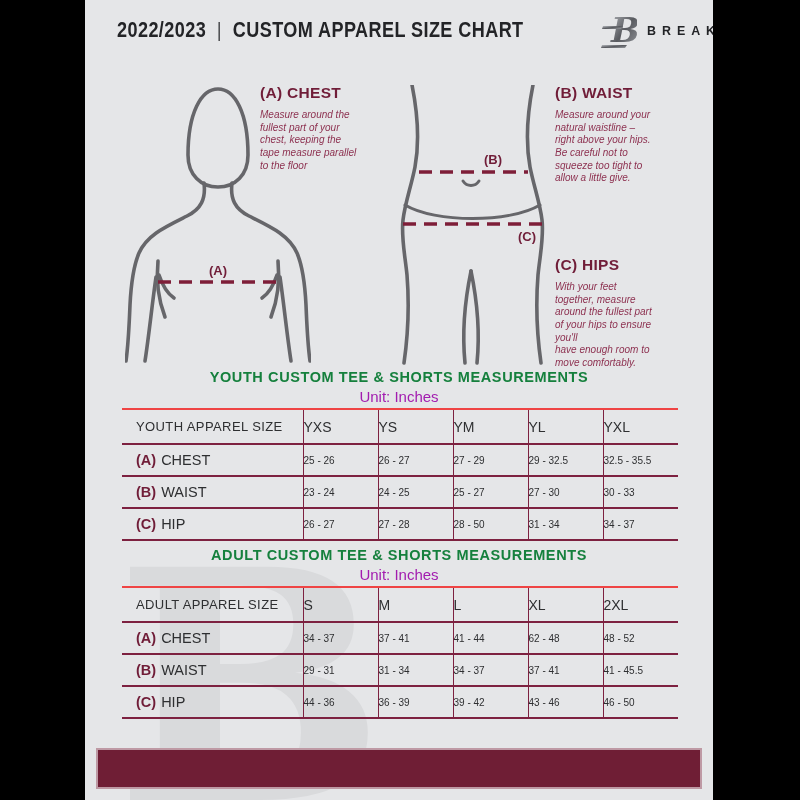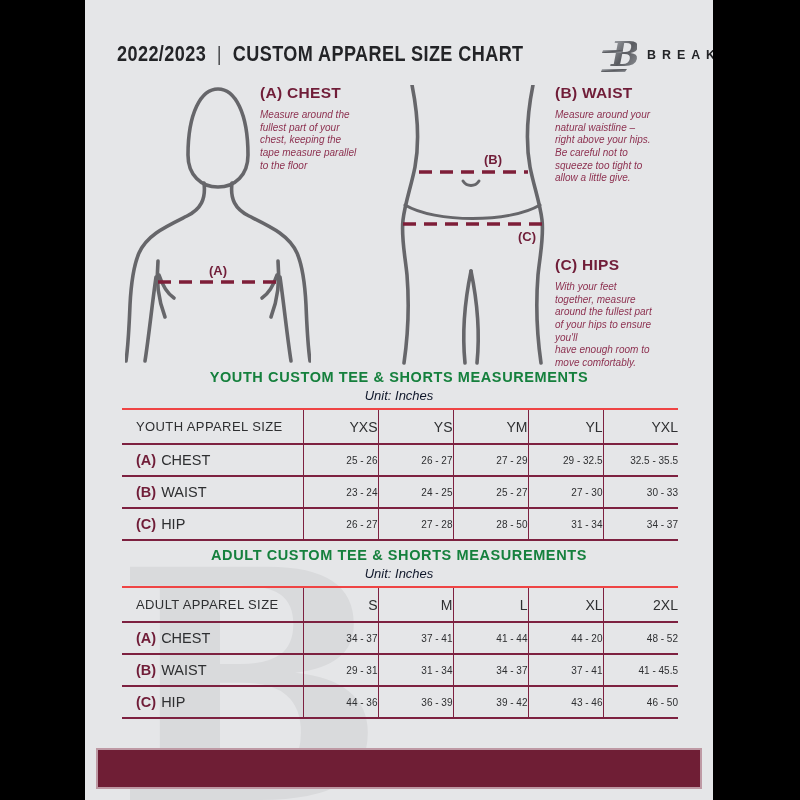--- a/index.html
+++ b/index.html
@@ -13,21 +13,21 @@
   }
   
   .watermark{
     position:absolute;left:30px;top:528px;z-index:0;
     font-family:"DejaVu Serif", serif;font-weight:bold;
     font-size:320px;line-height:1;color:#d9dadc;
     user-select:none;
   }
   
   .doc-header{
-    position:absolute;left:32px;top:32px;right:24px;height:44px;z-index:1;
+    position:absolute;left:32px;top:8px;right:24px;height:44px;z-index:1;
     display:flex;align-items:center;justify-content:space-between;
   }
   .title-group{
     display:flex;align-items:center;gap:13px;
     transform:scaleX(0.84);transform-origin:left center;
     font-weight:bold;font-size:21.5px;color:#232427;letter-spacing:0.5px;
     white-space:nowrap;
   }
   .title-sep{font-weight:normal;color:#3a3b3e;font-size:20px;}
   .brand-group{display:flex;align-items:center;gap:10px;}
@@ -53,41 +53,41 @@
   .fig-label{
     font-family:"Liberation Sans", sans-serif;font-weight:bold;font-size:13px;fill:#701d38;
   }
   
   .sec-title{
     position:absolute;left:0;width:100%;text-align:center;z-index:1;
     font-size:14.5px;font-weight:bold;color:#15803d;letter-spacing:0.6px;
   }
   .sec-unit{
     position:absolute;left:0;width:100%;text-align:center;z-index:1;
-    font-size:13px;font-style:italic;color:#0f172a;
+    font-size:15px;color:#a21caf;
   }
   #youth-title{top:369px;}
   #youth-unit{top:388px;}
   #adult-title{top:547px;}
   #adult-unit{top:566px;}
   
   table.size-table{
     position:absolute;left:37px;width:556px;z-index:1;
     border-collapse:collapse;table-layout:fixed;
     border-top:2px solid #ef4444;border-bottom:2px solid #7d2140;
   }
   #youth-table{top:408px;}
   #adult-table{top:586px;}
   .size-table col.col-label{width:181px;}
   .size-table col.col-size{width:75px;}
   .size-table tr{border-top:2px solid #7d2140;}
   .size-table tr:first-child{border-top:none;}
   .size-table td,.size-table th{
     padding:0;height:30px;vertical-align:middle;
-    font-weight:normal;text-align:right;color:#2e2f31;background:transparent;
+    font-weight:normal;text-align:left;color:#2e2f31;background:transparent;
   }
   .size-table tr.head-row td,.size-table tr.head-row th{height:33px;}
   .size-table td+td, .size-table th+td, .size-table td+th{
     border-left:1.6px solid #7d2140;
   }
   .cell-label{
     text-align:left !important;padding-left:14px !important;
     font-size:13px;color:#3f4043;letter-spacing:0.4px;
   }
   .size-head{font-weight:bold;font-size:14px;color:#28292c;}
@@ -256,21 +256,21 @@
       <td class="size-head">M</td>
       <td class="size-head">L</td>
       <td class="size-head">XL</td>
       <td class="size-head">2XL</td>
     </tr>
     <tr>
       <td class="row-label"><span class="row-prefix">(A)</span><span>CHEST</span></td>
       <td class="cell-val">34 - 37</td>
       <td class="cell-val">37 - 41</td>
       <td class="cell-val">41 - 44</td>
-      <td class="cell-val">44 - 20</td>
+      <td class="cell-val">62 - 48</td>
       <td class="cell-val">48 - 52</td>
     </tr>
     <tr>
       <td class="row-label"><span class="row-prefix">(B)</span><span>WAIST</span></td>
       <td class="cell-val">29 - 31</td>
       <td class="cell-val">31 - 34</td>
       <td class="cell-val">34 - 37</td>
       <td class="cell-val">37 - 41</td>
       <td class="cell-val">41 - 45.5</td>
     </tr>

